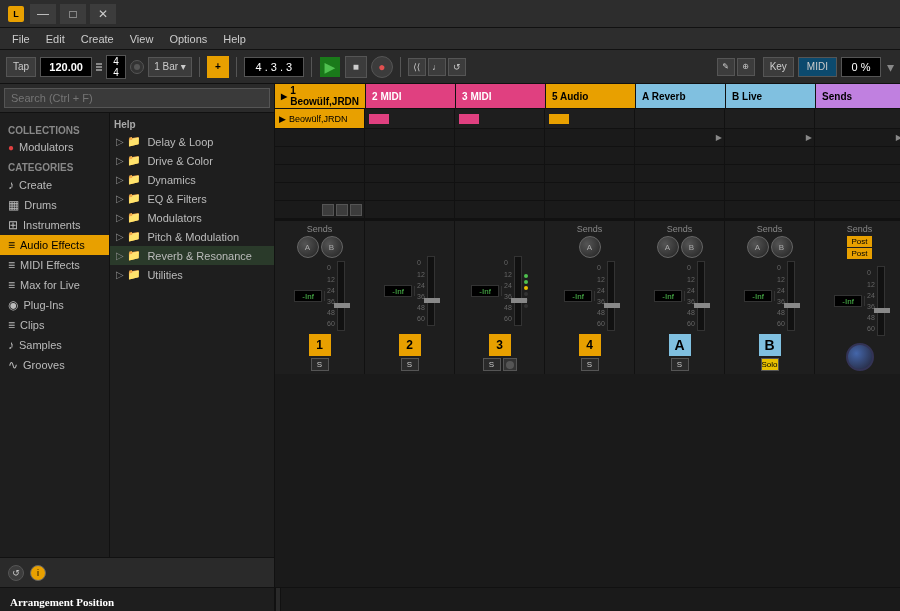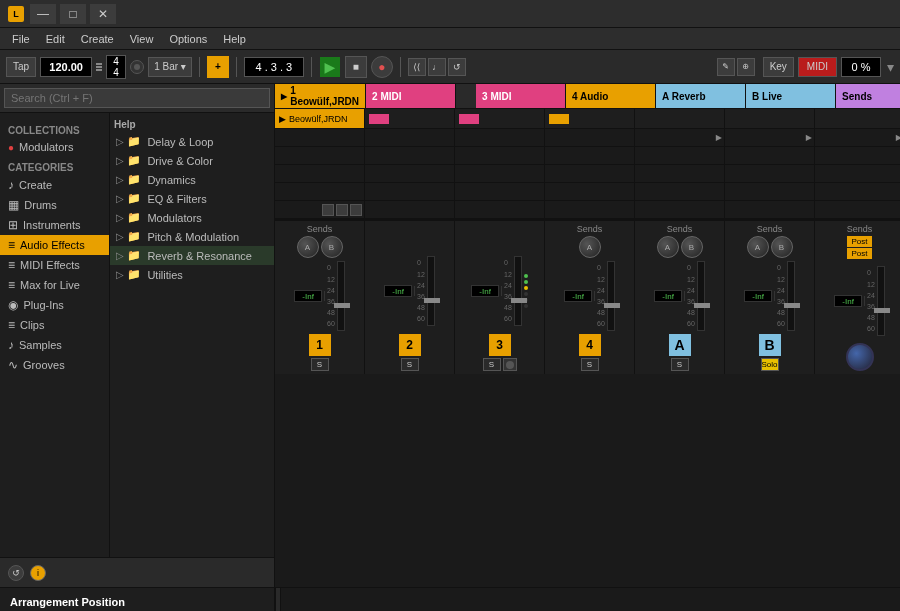--- a/index.html
+++ b/index.html
@@ -21,41 +21,41 @@
     .tap-btn { background: #3c3c3c; border: 1px solid #555; color: #ccc; padding: 2px 6px; font-size: 10px; cursor: pointer; height: 20px; }
     .bpm-display { background: #000; border: 1px solid #555; color: #fff; width: 52px; height: 20px; display: flex; align-items: center; justify-content: center; font-size: 11px; font-weight: bold; }
     .time-sig { background: #000; border: 1px solid #555; color: #fff; width: 30px; height: 20px; display: flex; align-items: center; justify-content: center; font-size: 11px; }
     .transport-divider { width: 1px; height: 20px; background: #555; margin: 0 3px; }
     .play-btn { background: #1a7a1a; border: 1px solid #2a2a2a; width: 22px; height: 22px; display: flex; align-items: center; justify-content: center; cursor: pointer; color: #4fc04f; font-size: 14px; }
     .stop-btn { background: #3c3c3c; border: 1px solid #555; width: 22px; height: 22px; display: flex; align-items: center; justify-content: center; cursor: pointer; color: #ccc; font-size: 10px; }
     .rec-btn { background: #3c3c3c; border: 1px solid #555; width: 22px; height: 22px; display: flex; align-items: center; justify-content: center; cursor: pointer; color: #e05050; font-size: 12px; border-radius: 50%; }
     .pos-display { background: #000; border: 1px solid #555; color: #fff; width: 60px; height: 20px; display: flex; align-items: center; justify-content: center; font-size: 11px; }
     .transport-right { display: flex; align-items: center; gap: 4px; margin-left: auto; }
     .key-btn { background: #3c3c3c; border: 1px solid #555; color: #ccc; padding: 2px 6px; font-size: 10px; height: 20px; cursor: pointer; }
-    .midi-btn { background: #b91c1c; border: 1px solid #555; color: #ccc; padding: 2px 8px; font-size: 10px; height: 20px; cursor: pointer; }
+    .midi-btn { background: #0c4a6e; border: 1px solid #555; color: #ccc; padding: 2px 8px; font-size: 10px; height: 20px; cursor: pointer; }
     .pct-display { background: #000; border: 1px solid #555; color: #fff; width: 40px; height: 20px; display: flex; align-items: center; justify-content: center; font-size: 11px; }
 
     
     .sidebar { width: 275px; background: #1e1e1e; border-right: 1px solid #111; display: flex; flex-direction: column; }
     .sidebar-search { padding: 4px; background: #2a2a2a; border-bottom: 1px solid #111; }
     .search-input { width: 100%; background: #3a3a3a; border: 1px solid #555; color: #ccc; padding: 3px 6px; font-size: 11px; outline: none; }
     .sidebar-content { display: flex; flex: 1; overflow: hidden; }
     .sidebar-left { width: 110px; border-right: 1px solid #111; padding: 6px 0; }
     .sidebar-section { padding: 2px 8px; font-size: 10px; color: #888; font-weight: bold; text-transform: uppercase; margin-top: 4px; }
     .sidebar-item { display: flex; align-items: center; padding: 3px 8px; cursor: pointer; font-size: 11px; color: #bbb; gap: 5px; }
     .sidebar-item.active { background: #e8a000; color: #000; }
     .sidebar-item .icon { font-size: 12px; }
     .sidebar-right { flex: 1; overflow-y: auto; padding: 4px 0; }
     .category-row { display: flex; align-items: center; padding: 3px 6px; cursor: pointer; font-size: 11px; color: #bbb; gap: 4px; }
     .folder-icon { font-size: 10px; color: #888; }
     .sidebar-bottom { height: 30px; background: #2a2a2a; border-top: 1px solid #111; display: flex; align-items: center; padding: 0 8px; gap: 6px; }
     .track-header { min-width: 85px; height: 24px; display: flex; align-items: center; padding: 0 6px; font-size: 10px; font-weight: bold; border-right: 1px solid #111; cursor: pointer; }
     .track-header.beowulf { background: #e8a000; color: #000; }
     .track-header.midi2 { background: #e04080; color: #fff; }
-    .track-header.midi3 { background: #e04080; color: #fff; margin-left: 20px; }
+    .track-header.midi3 { background: #e04080; color: #fff; }
     .track-header.audio4 { background: #e8a000; color: #000; }
     .track-header.reverb { background: #80c0e0; color: #000; }
     .track-header.delay { background: #80c0e0; color: #000; }
     .track-header.master { background: #c080e0; color: #000; }
     .track-header-icon { font-size: 8px; margin-right: 3px; }
   </style>
 </head>
 <body>
 
 <div class="title-bar">
@@ -240,21 +240,21 @@
 
         <div class="track-header midi2" style="min-width:90px;">
           <span>2 MIDI</span>
         </div>
 
         <div class="track-header midi3" style="min-width:90px;">
           <span>3 MIDI</span>
         </div>
 
         <div class="track-header audio4" style="min-width:90px;">
-          <span>4 Audio</span>
+          <span>5 Audio</span>
         </div>
 
         <div class="track-header reverb" style="min-width:90px;">
           <span>A Reverb</span>
         </div>
 
         <div class="track-header delay" style="min-width:90px;">
           <span>B Live</span>
         </div>
 
@@ -538,21 +538,21 @@
       </div>
 
     </div>
 
   </div>
 </div>
 
 <div style="display:flex;height:173px;border-top:1px solid #111;">
 
   <div style="width:275px;background:#1e1e1e;border-right:1px solid #111;padding:8px 10px;overflow-y:auto;">
-    <div style="font-size:11px;font-weight:bold;color:#fff;margin-bottom:6px;">Arrangement Position</div>
+    <div style="font-size:11px;font-weight:bold;color:#fff;margin-bottom:6px;font-family:Liberation Serif, serif;">Arrangement Position</div>
 
   </div>
 
   <div style="width:6px;background:#2a2a2a;cursor:col-resize;border-left:1px solid #111;border-right:1px solid #111;"></div>
 
   <div style="flex:1;background:#1a1a1a;display:flex;align-items:center;justify-content:center;">
     
   </div>
 
 </div>

